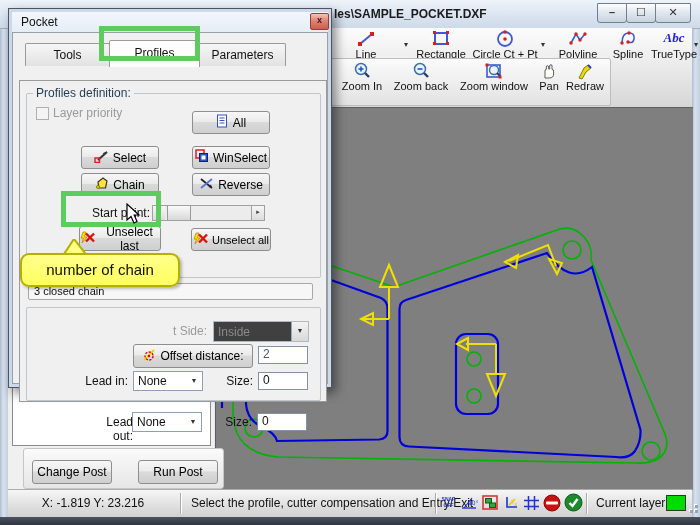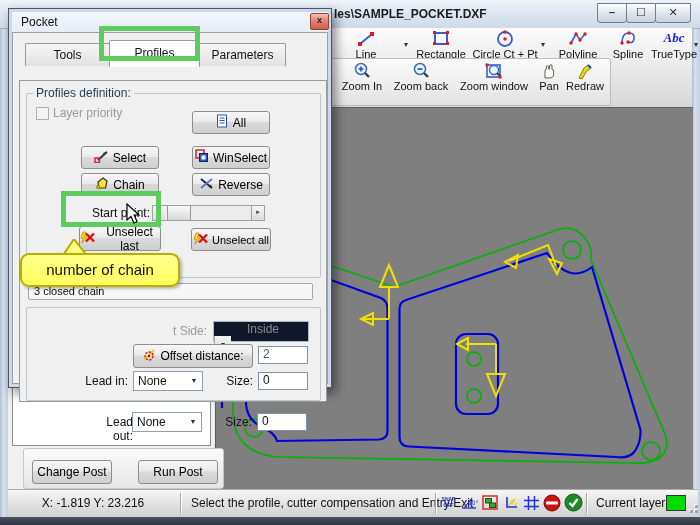--- a/index.html
+++ b/index.html
@@ -26,21 +26,21 @@
   
   .canvas{left:215px;top:107px;width:477px;height:382px;background:var(--c-canvas-gray,#7f7f7f);
     border-left:1px solid #5f5f5f;border-top:1px solid #5f5f5f;}
   
   .leftpanel{left:8px;top:28px;width:206px;height:461px;background:#f0f0f0;}
   .listbox{left:4px;top:132px;width:197px;height:284px;background:#fff;border:1px solid #8a8a8a;}
   .postpanel{left:15px;top:420px;width:199px;height:39px;border:1px solid #c6c6c6;border-radius:3px;
     background:linear-gradient(#fafafa,#e6e6e6);}
   
   .statusbar{left:8px;top:489px;width:684px;height:28px;
-    background:linear-gradient(#f6f6f6,#dedede 60%,#cfcfcf);border-top:1px solid #ababab;font-size:12px;padding-left:6px;}
+    background:linear-gradient(#f6f6f6,#dedede 60%,#cfcfcf);border-top:1px solid #ababab;font-size:12px;}
   .sb-div{top:3px;width:1px;height:21px;background:#a9a9a9;box-shadow:1px 0 0 #fff;}
   .bottomedge{left:0;top:517px;width:700px;height:8px;background:linear-gradient(#4a5260,#2f3540);}
   .grip{width:3px;height:3px;background:#98a4b2;box-shadow:-1px -1px 0 #fff;}
   
   .dialog{left:8px;top:8px;width:322px;height:378px;background:#ccd9ea;
     border:1px solid #4e5560;box-shadow:4px 5px 10px rgba(0,0,0,.45);}
   .dlg-title{left:3px;top:3px;right:3px;height:36px;background:linear-gradient(#f3f7fc,#dbe5f1);
     color:#101010;}
   .dlg-client{left:3px;top:23px;width:314px;height:350px;background:#f0f0f0;border:1px solid #98a0ab;}
   .dlg-close{left:301px;top:4px;width:17px;height:15px;border:1px solid #993c32;border-radius:2px;
@@ -53,21 +53,21 @@
   .groupbox{border:1px solid #bcc7ce;border-radius:2px;}
   .grouptitle{background:#f0f0f0;padding:0 3px;color:#1f3b53;}
   .btn{border:1px solid #8e8e8e;border-radius:3px;color:#000;text-align:center;
     background:linear-gradient(#f7f7f7,#ebebeb 45%,#dadada 50%,#cfcfcf);
     display:flex;align-items:center;justify-content:center;gap:4px;font-size:12px;}
   .sunken{background:#f7f7f7;border:1px solid #a8a8a8;border-radius:2px;}
   .combo{border:1px solid #8ba0b5;background:#fff;display:flex;align-items:center;}
   .combo .val{flex:1;padding-left:4px;}
   .combo .cbtn{width:16px;align-self:stretch;border-left:1px solid #9aa7b5;text-align:center;
     font-size:7px;line-height:17px;color:#333;background:linear-gradient(#f4f4f4,#d8d8d8);}
-  .combo.disabled{background:#0f172a;border-color:#b2b8bd;color:#8b8b8b;flex-direction:column;}
+  .combo.disabled{background:#404040;border-color:#b2b8bd;color:#8b8b8b;}
   .field{border:1px solid #7e93a8;background:#fff;padding-left:4px;line-height:15px;}
   .lbl{color:#111;}
   .lbl.dis{color:#9a9a9a;}
   .anno{border:5px solid var(--c-annotation-green,#5ecb5e);z-index:30;}
   .callout{z-index:31;}
   .callout .bubble{border:2px solid #b5b000;border-radius:9px;
     background:linear-gradient(#ffff8c,var(--c-callout-yellow,#ffff5e));
     text-align:center;font-size:15px;color:#101000;box-shadow:2px 2px 3px rgba(0,0,0,.25);}
   .checkbox{width:11px;height:11px;border:1px solid #b0b0b0;background:#f4f4f4;}
   .scroll{border:1px solid #a0a0a0;background:#ececec;display:flex;}

